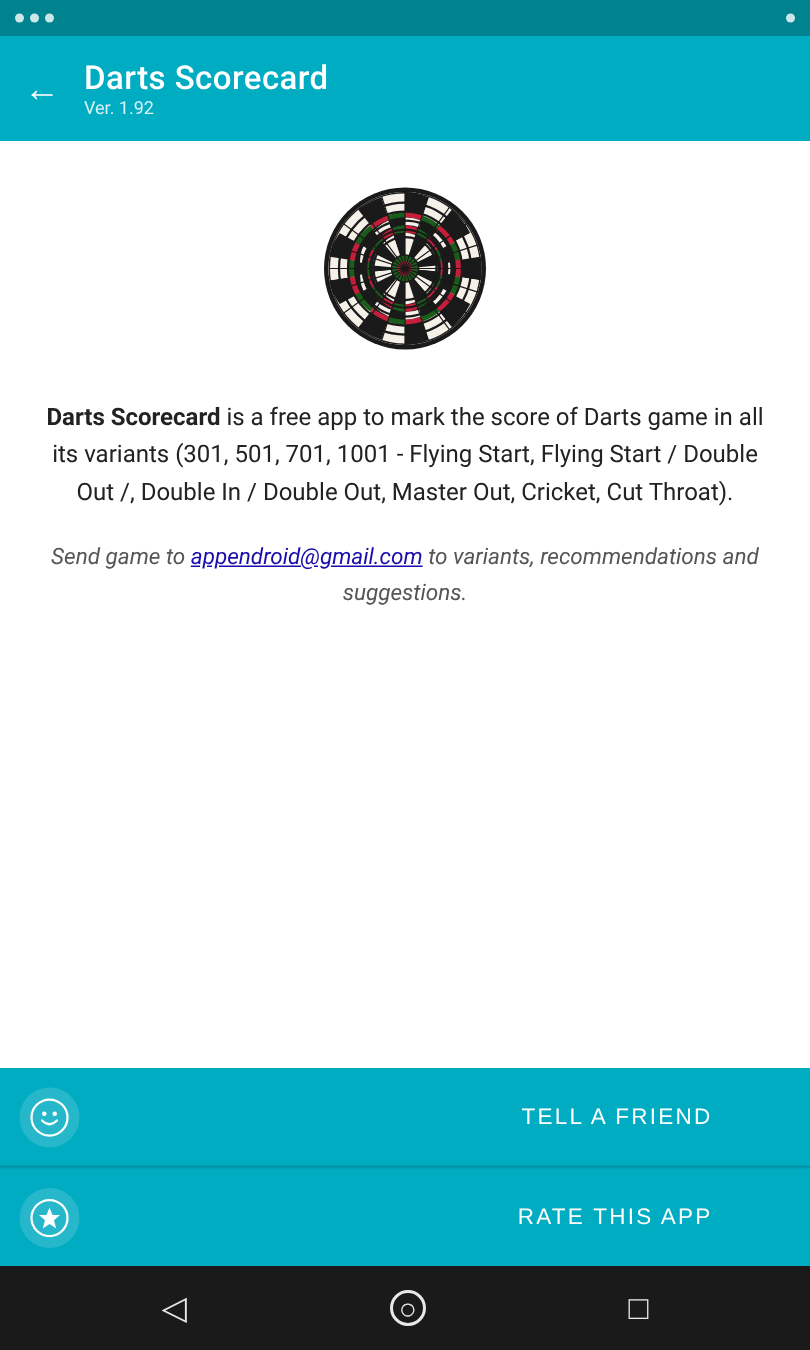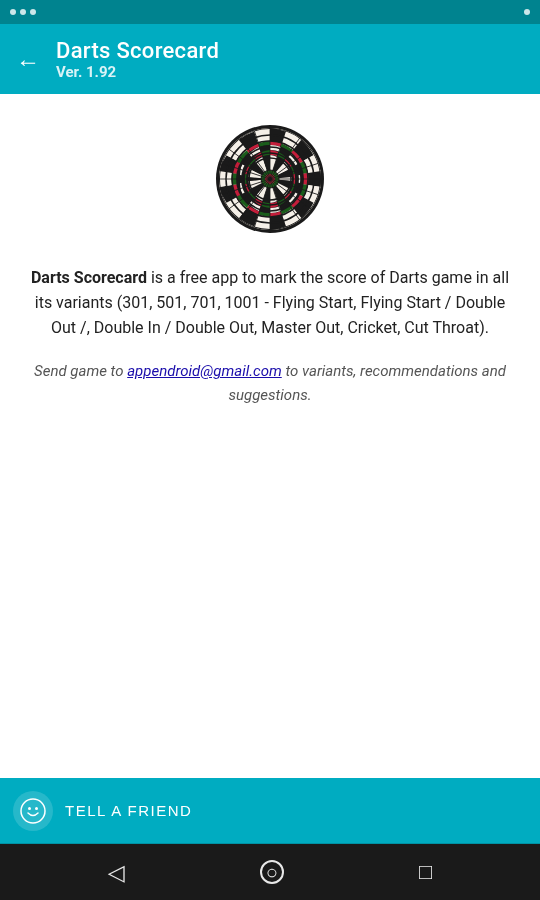--- a/index.html
+++ b/index.html
@@ -67,22 +67,22 @@
 
     .header-title {
       color: white;
       font-size: 22px;
       font-weight: 500;
       letter-spacing: 0.3px;
     }
 
     .header-subtitle {
       color: rgba(255,255,255,0.85);
-      font-size: 15px;
-      font-weight: 700;
+      font-size: 12px;
+      font-weight: 400;
     }
 
     
     .main-content {
       flex: 1;
       background: #ffffff;
       display: flex;
       flex-direction: column;
       align-items: center;
       padding: 30px 20px 20px;
@@ -170,21 +170,21 @@
       align-items: center;
       justify-content: center;
     }
 
     .btn-label {
       flex: 1;
       color: white;
       font-size: 15px;
       font-weight: 500;
       letter-spacing: 1.5px;
-      text-align: left;
+      text-align: right;
       padding-right: 65px;
     }
 
     
     .nav-bar {
       height: 56px;
       background: #1a1a1a;
       display: flex;
       align-items: center;
       justify-content: space-around;
@@ -410,20 +410,32 @@
           <circle cx="13" cy="13" r="12" fill="none" stroke="white" stroke-width="1.5"></circle>
           <circle cx="9.5" cy="10.5" r="1.5" fill="white"></circle>
           <circle cx="16.5" cy="10.5" r="1.5" fill="white"></circle>
           <path d="M8,15 Q13,20 18,15" fill="none" stroke="white" stroke-width="1.5" stroke-linecap="round"></path>
         </svg>
       </div>
     </div>
     <span class="btn-label">TELL A FRIEND</span>
   </button>
 
+  <button class="action-button btn-rate">
+    <div class="btn-icon-area">
+      <div class="btn-icon-circle">
+
+        <svg class="star-icon" viewBox="0 0 26 26" xmlns="http://www.w3.org/2000/svg">
+          <circle cx="13" cy="13" r="12" fill="none" stroke="white" stroke-width="1.5"></circle>
+          <polygon points="13,6 15,11 20,11 16,14.5 17.5,20 13,17 8.5,20 10,14.5 6,11 11,11" fill="white"></polygon>
+        </svg>
+      </div>
+    </div>
+    <span class="btn-label">RATE THIS APP</span>
+  </button>
 
 </div>
 
 <div class="nav-bar">
   <span class="nav-icon">◁</span>
   <span class="nav-icon" style="font-size: 20px; border: 2px solid white; border-radius: 50%; width: 24px; height: 24px; display: flex; align-items: center; justify-content: center;">○</span>
   <span class="nav-icon">□</span>
 </div>
 
 </body></html>

